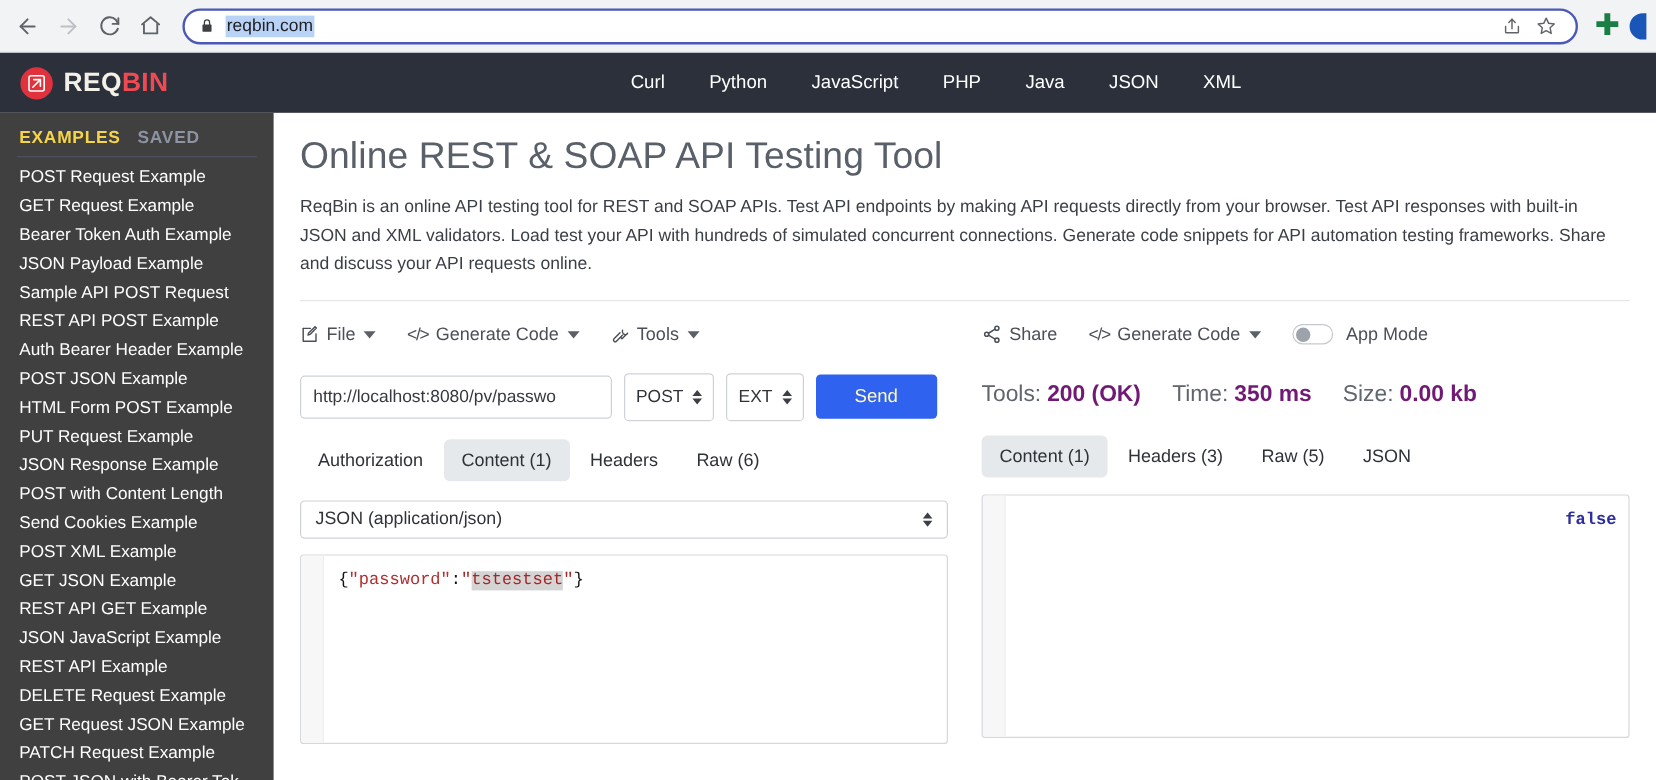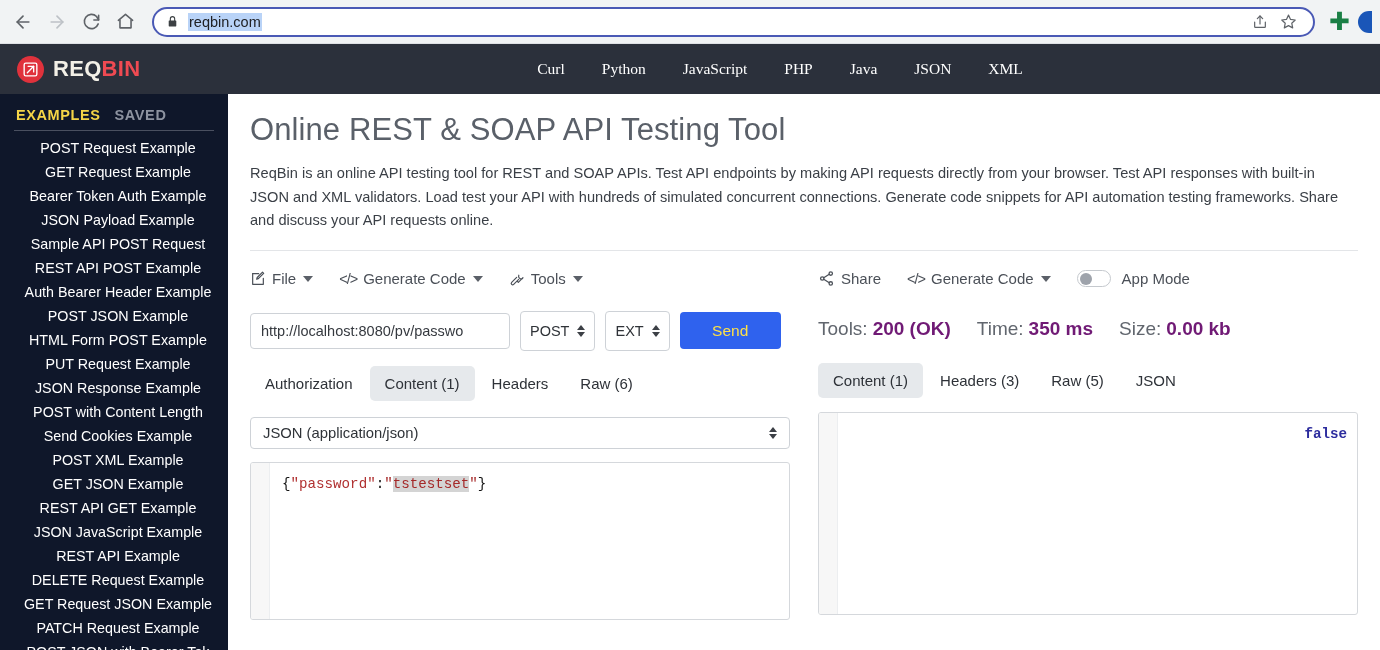--- a/index.html
+++ b/index.html
@@ -116,41 +116,39 @@
   }
   .brand-text .req { color: #f3f0e7; }
   .brand-text .bin { color: #ef4a52; }
 
   .topnav {
     display: flex;
     align-items: center;
     gap: 37px;
     margin: 0 auto;
     transform: translateX(-24px);
-    font-family: Liberation Serif, serif;
   }
   .topnav a {
     color: #ffffff;
     font-size: 15.5px;
     text-decoration: none;
     white-space: nowrap;
   }
 
   
   .shell { display: flex; height: 556px; }
 
   
   .sidebar {
     width: 228px;
     flex: 0 0 228px;
-    background: #0f172a;
+    background: #404040;
     padding: 13px 0 0 0;
     overflow: hidden;
     position: relative;
-    text-align: center;
   }
   .sb-tabs {
     display: flex;
     align-items: baseline;
     gap: 14px;
     padding: 0 16px 7px 16px;
   }
   .sb-tab { font-size: 14.5px; font-weight: bold; letter-spacing: .6px; }
   .sb-tab.active { color: #f5d547; }
   .sb-tab.inactive { color: #8d93a0; }
@@ -270,21 +268,21 @@
     width: 0; height: 0;
     border-left: 4px solid transparent;
     border-right: 4px solid transparent;
   }
   .spin i.up { border-bottom: 5px solid #3c4046; }
   .spin i.dn { border-top: 5px solid #3c4046; }
   .send-btn {
     height: 37px;
     min-width: 101px;
     background: #2f62ee;
-    color: #fde047;
+    color: #fef9c3;
     border: none;
     border-radius: 4px;
     font-size: 15.5px;
     font-family: "Liberation Sans", sans-serif;
     cursor: pointer;
   }
 
   
   .status-row {
     display: flex; align-items: center;

